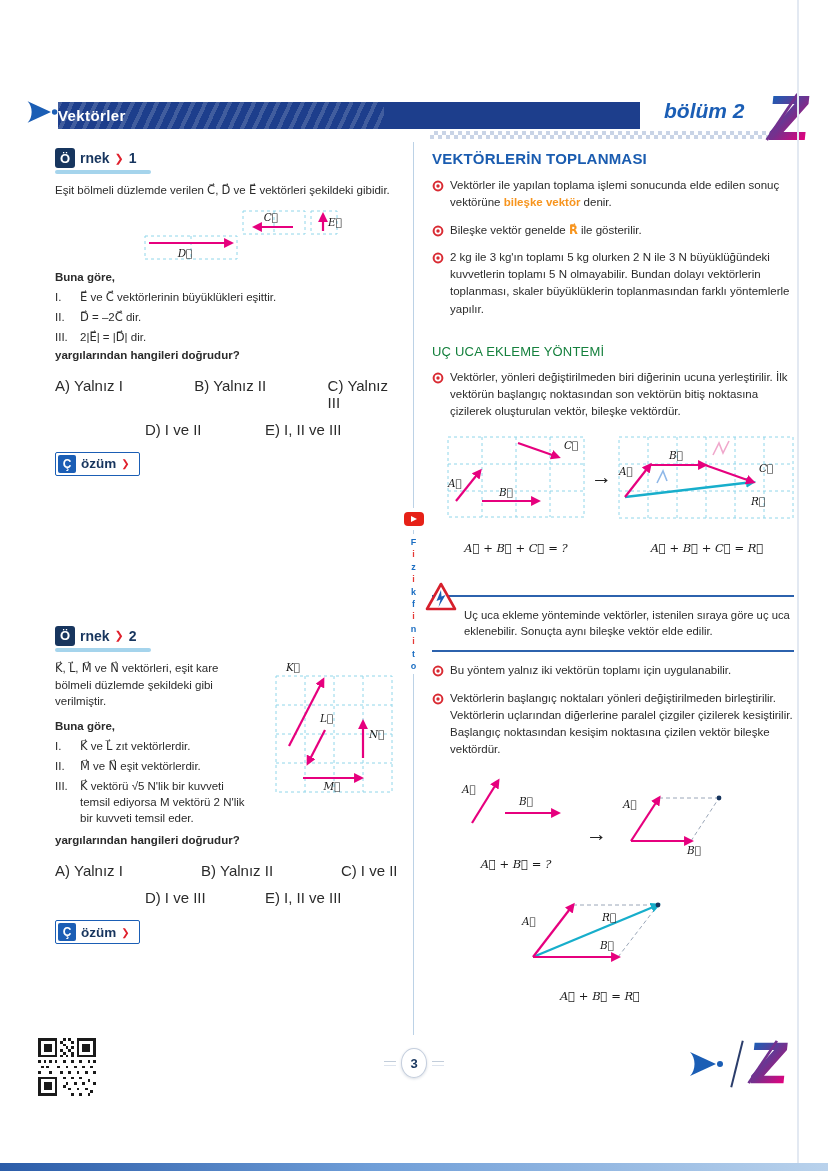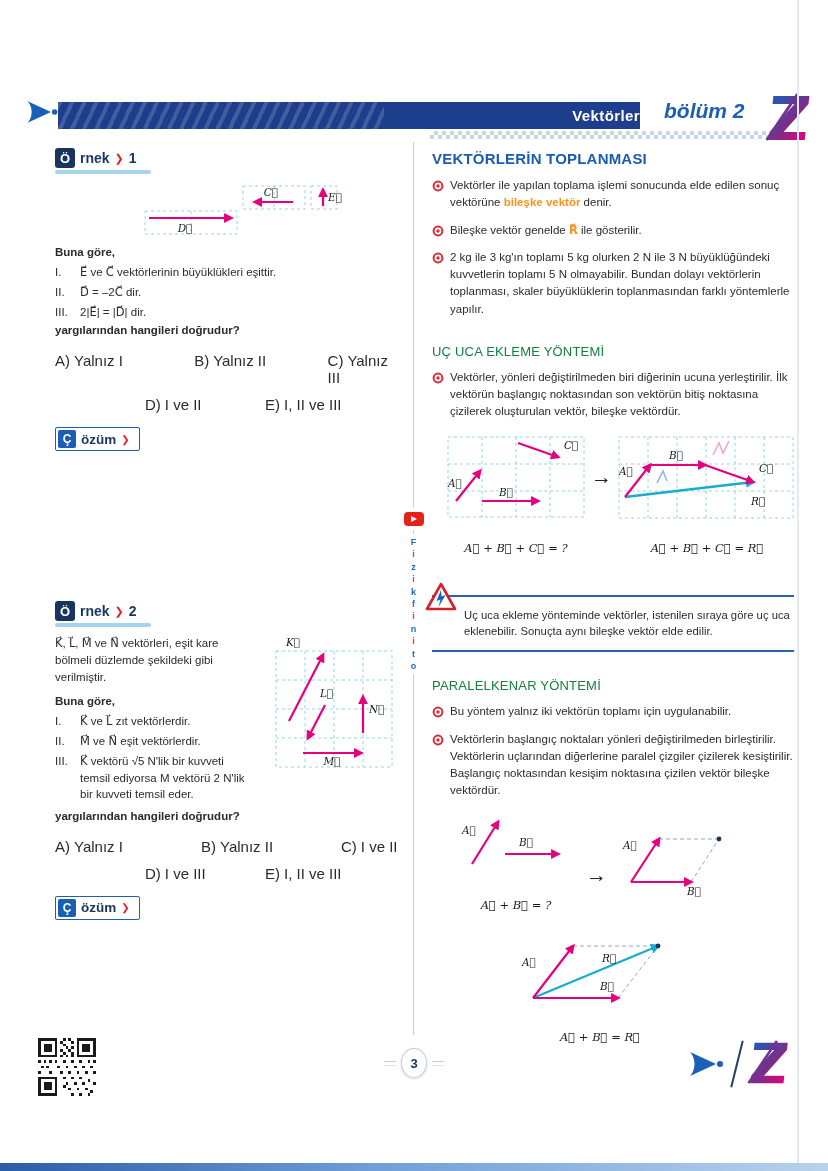--- a/index.html
+++ b/index.html
@@ -2,21 +2,21 @@
 <html><head>
 <meta charset="utf-8">
 <style>
   *{margin:0;padding:0;box-sizing:border-box}
   html,body{background:#fff}
   body{font-family:"Liberation Sans","DejaVu Sans",sans-serif;color:#2b2b2b}
   .page{position:relative;width:828px;height:1171px;background:#fff;overflow:hidden}
 
   
   .logo-tl{position:absolute;left:24px;top:92px;width:36px;height:40px}
-  .banner{position:absolute;left:58px;top:102px;width:582px;height:27px;background:#1d3e8c;display:flex;align-items:center;justify-content:flex-end;overflow:hidden}
+  .banner{position:absolute;left:58px;top:102px;width:582px;height:27px;background:#1d3e8c;display:flex;align-items:center;justify-content:flex-start;overflow:hidden}
   .banner::before{content:"";position:absolute;left:0;top:0;width:56%;height:100%;
     background:repeating-linear-gradient(115deg,rgba(255,255,255,.16) 0 4px,transparent 4px 11px)}
   .banner-title{position:relative;color:#fff;font-weight:bold;font-size:15px;letter-spacing:.4px}
   .checker{position:absolute;left:430px;top:131px;width:346px;height:8px;
     background-image:linear-gradient(45deg,#c9d4e6 25%,transparent 25%,transparent 75%,#c9d4e6 75%),
                      linear-gradient(45deg,#c9d4e6 25%,transparent 25%,transparent 75%,#c9d4e6 75%);
     background-size:8px 8px;background-position:0 0,4px 4px}
   .bolum{position:absolute;left:664px;top:99px;font-size:21px;font-weight:bold;font-style:italic;color:#1b5eb5}
   .logo-tr{position:absolute;left:764px;top:90px;width:50px;height:54px}
 
@@ -154,20 +154,21 @@
   <div class="col-left">
 
     <section>
       <div class="ex-badge">
         <span class="sq">Ö</span>
         <span class="word">rnek</span>
         <span class="arr">❯</span>
         <span class="num">1</span>
       </div>
       <div class="badge-underline"></div>
+      <p class="intro">Eşit bölmeli düzlemde verilen C⃗, D⃗ ve E⃗ vektörleri şekildeki gibidir.</p>
 
       <svg class="fig1" width="200" height="52" viewBox="0 0 200 52">
         <defs>
           <marker id="am1" viewBox="0 0 10 10" refX="7" refY="5" markerWidth="4.5" markerHeight="4.5" orient="auto-start-reverse">
             <path d="M0 0L10 5L0 10z" fill="#e6007e"></path>
           </marker>
         </defs>
         <g fill="none" stroke="#90d6ea" stroke-width="1" stroke-dasharray="3,3">
           <rect x="2" y="27" width="92" height="23"></rect>
             <line x1="48" y1="27" x2="48" y2="50"></line>
@@ -401,21 +402,20 @@
     </div>
 
     <div class="note">
       <svg class="note-icon" viewBox="0 0 34 32">
         <path d="M17 3 L31 28 L3 28 Z" fill="#fff" stroke="#d61f2c" stroke-width="2.6" stroke-linejoin="round"></path>
         <polygon points="17,9 12.5,20 16.5,18.5 14.5,26 21.5,14 17.5,15.5" fill="#1b5eb5"></polygon>
       </svg>
       <span>Uç uca ekleme yönteminde vektörler, istenilen sıraya göre uç uca eklenebilir. Sonuçta aynı bileşke vektör elde edilir.</span>
     </div>
 
-    <h2 class="h-red sec">PARALELKENAR YÖNTEMİ</h2>
 
     <div class="bullet">
       <svg class="bi" width="12" height="12" viewBox="0 0 12 12">
         <circle cx="6" cy="6" r="4.4" fill="none" stroke="#d92b33" stroke-width="2"></circle>
           <circle cx="6" cy="6" r="1.7" fill="#d92b33"></circle>
       </svg>
       <p>Bu yöntem yalnız iki vektörün toplamı için uygulanabilir.</p>
     </div>
 
     <div class="bullet">

